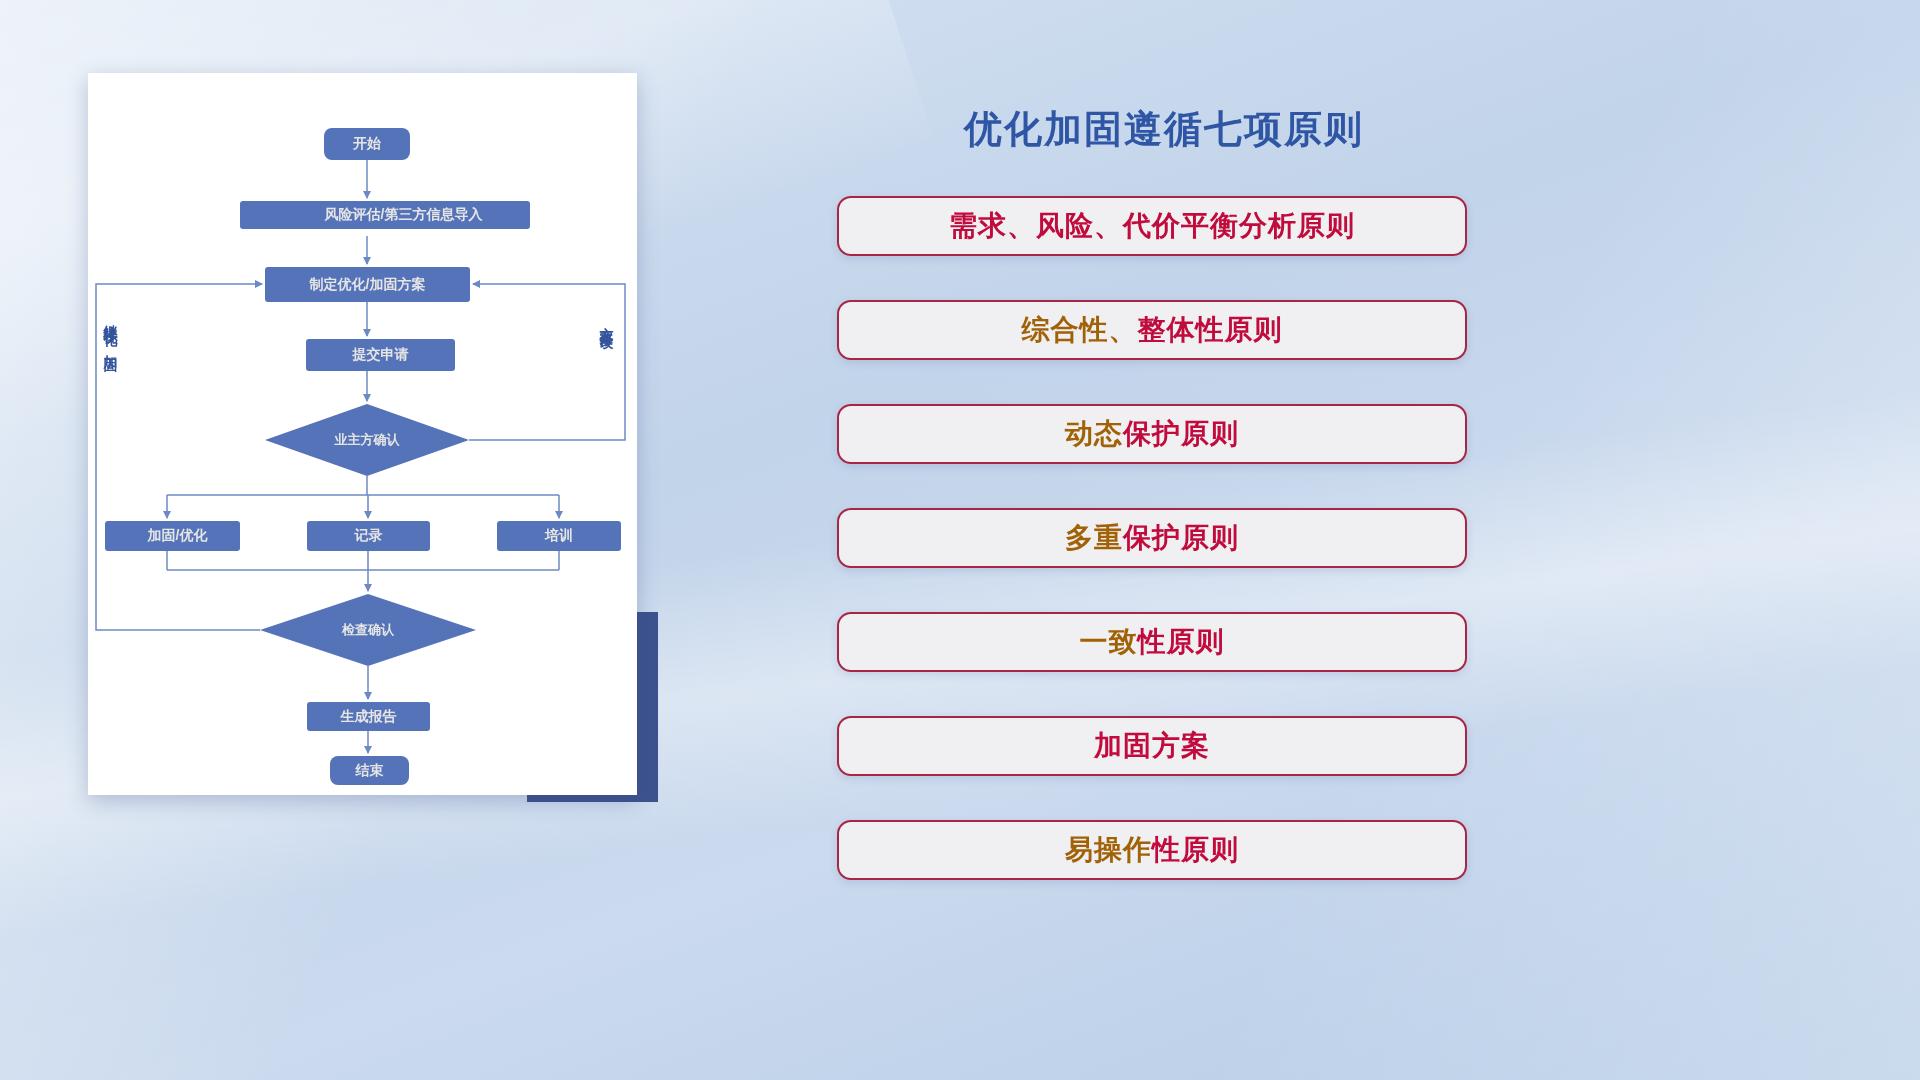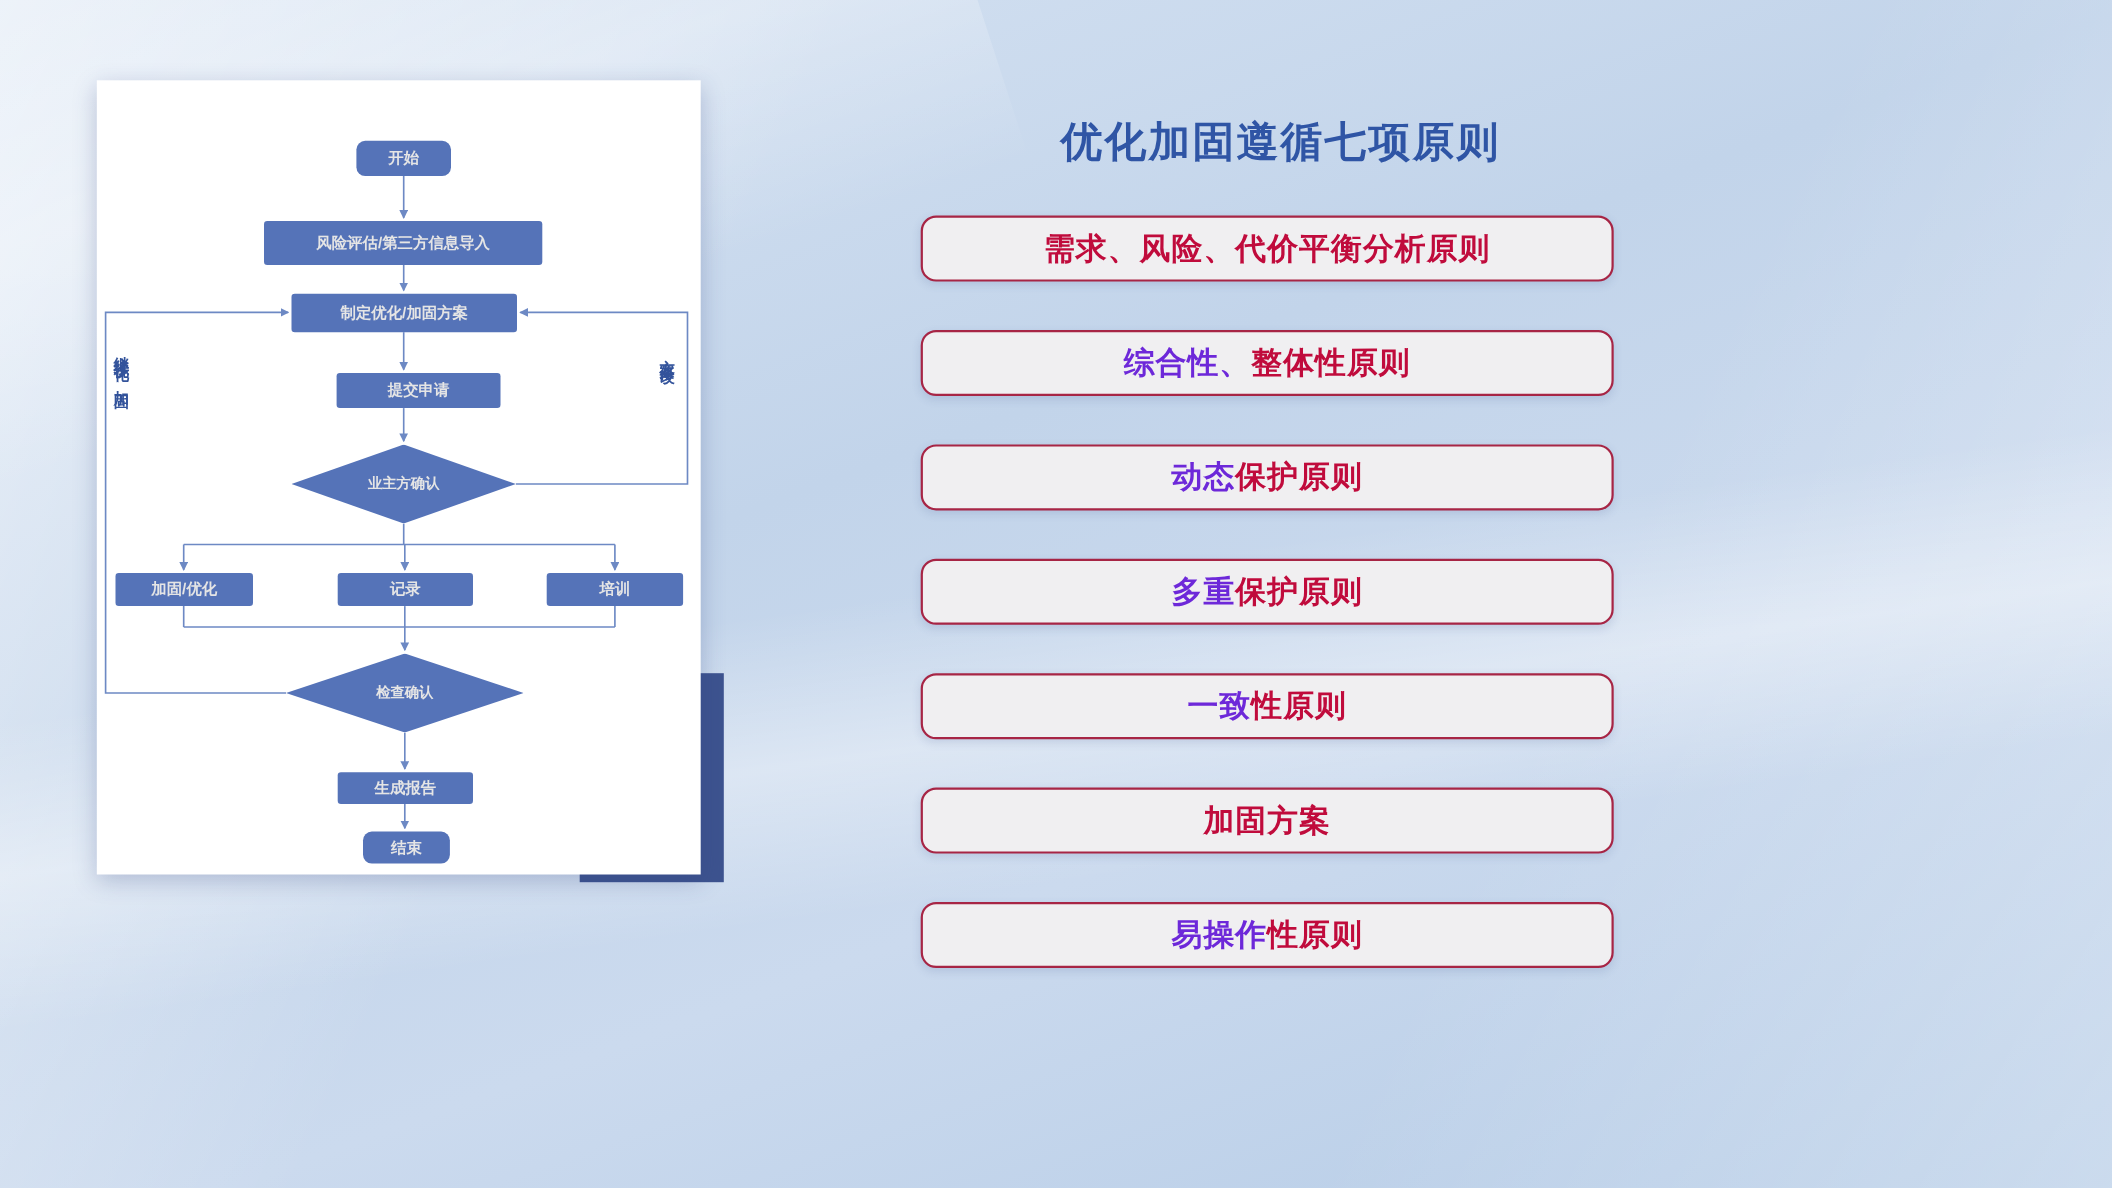--- a/index.html
+++ b/index.html
@@ -60,21 +60,21 @@
     display:flex;flex-direction:column;gap:44px;
   }
   .pill{
     height:60px;box-sizing:border-box;
     background:#f0eff1;border:2px solid #a72545;border-radius:14px;
     display:flex;align-items:center;justify-content:center;
     font-size:28px;font-weight:600;letter-spacing:1px;
     box-shadow:0 3px 8px rgba(60,80,140,.15);
   }
   .seg-red{color:#c00b3c;}
-  .seg-blue{color:#6d28d9;}
+  .seg-blue{color:#a16207;}
 </style>
 </head>
 <body>
 
 <div class="stage">
   <div class="streak"></div>
   <div class="streak2"></div>
 
   <div class="accent-block"></div>
 
@@ -102,29 +102,29 @@
         <path d="M280,497 L280,518" marker-end="url(#arrow)"></path>
         <path d="M280,593 L280,626" marker-end="url(#arrow)"></path>
         <path d="M280,658 L280,680" marker-end="url(#arrow)"></path>
         <path d="M381,367 L537,367 L537,211 L385,211" marker-end="url(#arrow)"></path>
         <path d="M172,557 L8,557 L8,211 L174,211" marker-end="url(#arrow)"></path>
       </g>
     </svg>
 
     <div class="node rounded" style="left:236px;top:55px;width:86px;height:32px;">开始</div>
 
-    <div class="node" style="left:152px;top:128px;width:253px;height:40px;">风险评估/第三方信息导入</div>
+    <div class="node" style="left:152px;top:128px;width:253px;height:28px;padding-left:37px;">风险评估/第三方信息导入</div>
 
     <div class="node" style="left:177px;top:194px;width:205px;height:35px;">制定优化/加固方案</div>
 
     <div class="node" style="left:218px;top:266px;width:149px;height:32px;">提交申请</div>
 
     <div class="node diamond" style="left:177px;top:331px;width:204px;height:72px;">业主方确认</div>
 
-    <div class="node" style="left:17px;top:448px;width:125px;height:30px;">加固/优化</div>
+    <div class="node" style="left:17px;top:448px;width:125px;height:30px;padding-left:10px;">加固/优化</div>
 
     <div class="node" style="left:219px;top:448px;width:123px;height:30px;">记录</div>
 
     <div class="node" style="left:409px;top:448px;width:124px;height:30px;">培训</div>
 
     <div class="node diamond" style="left:172px;top:521px;width:216px;height:72px;">检查确认</div>
 
     <div class="node" style="left:219px;top:629px;width:123px;height:29px;">生成报告</div>
 
     <div class="node rounded" style="left:242px;top:683px;width:79px;height:29px;">结束</div>

